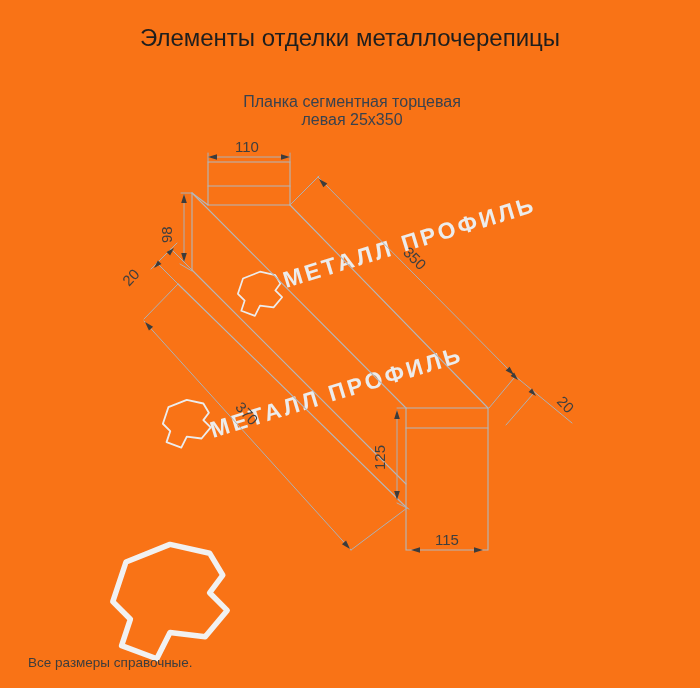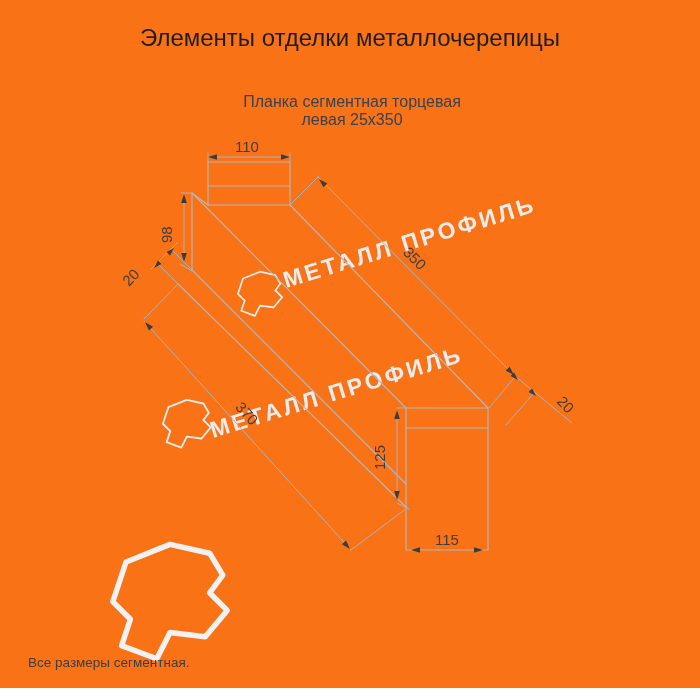--- a/index.html
+++ b/index.html
@@ -130,16 +130,16 @@
     </g>
 
     <g>
       <path class="arr" transform="translate(411,550)" d="M0,0 L9,2.8 L9,-2.8 Z"></path>
       <path class="arr" transform="translate(483,550) rotate(180)" d="M0,0 L9,2.8 L9,-2.8 Z"></path>
       <text class="dimtxt" x="447" y="545" text-anchor="middle">115</text>
     </g>
   </svg>
 
   <div class="footnotes">
-    <div>Все размеры сегментная.</div>
+    <div>Все размеры справочные.</div>
   </div>
 
 </div>
 
 </body></html>

